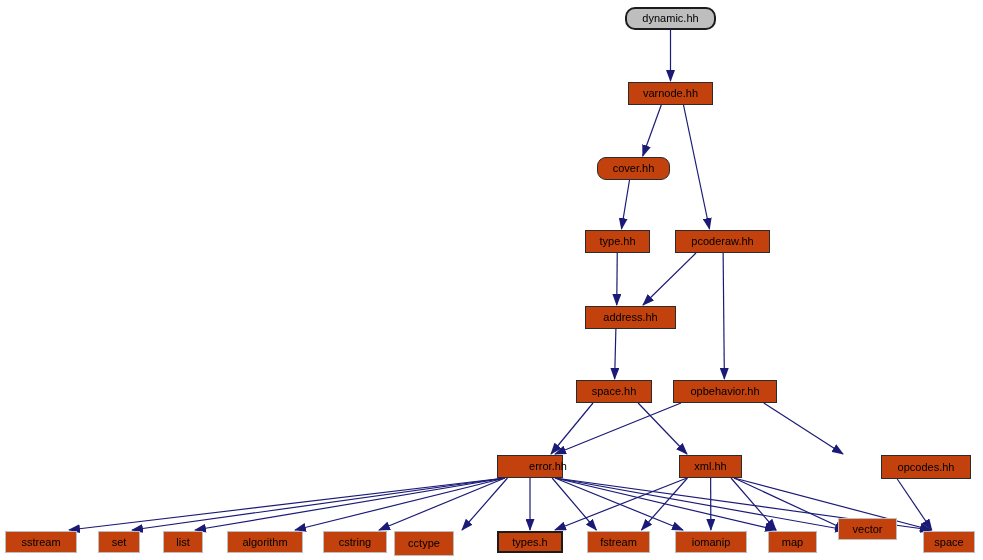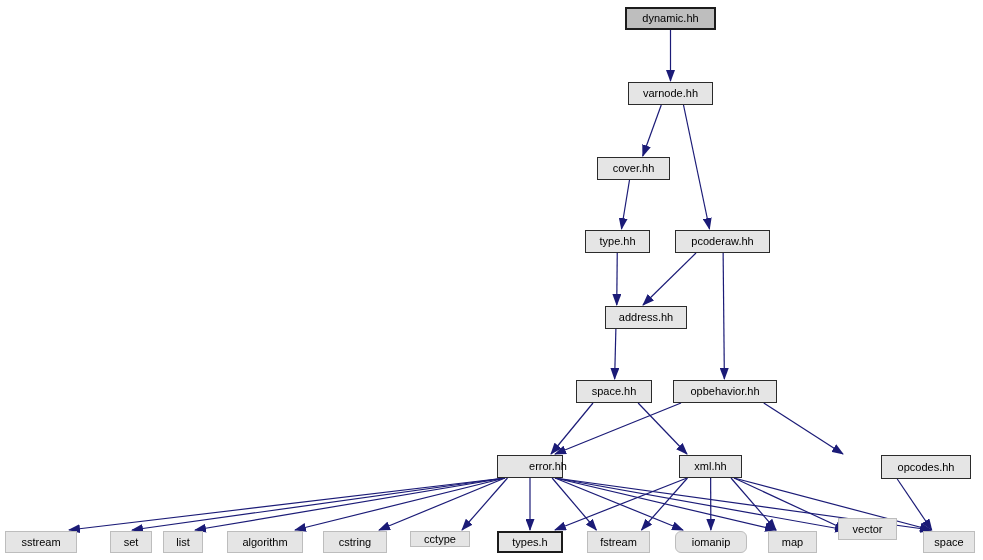--- a/index.html
+++ b/index.html
@@ -12,35 +12,36 @@
     overflow: hidden;
   }
   .edges-layer {
     position: absolute;
     left: 0; top: 0;
     width: 983px; height: 560px;
   }
   .node {
     position: absolute;
     box-sizing: border-box;
-    background: #e5e5e5;
+    background: #c2410c;
     border: 1px solid #2b2b2b;
     color: #000000;
     font-size: 11px;
     line-height: 1;
     display: flex;
     align-items: center;
     justify-content: center;
     white-space: nowrap;
     z-index: 2;
   }
   .node.main {
     background: #bebebe;
     border-width: 2px;
     border-color: #1c1c1c;
+    border-radius: 10px;
   }
   .node.project {
     border-width: 2px;
     border-color: #1c1c1c;
   }
   .node.system {
     border-color: #bdbdbd;
   }
 </style>
 </head>
@@ -83,35 +84,35 @@
         <line x1="710.625" y1="478" x2="710.875" y2="530" stroke="#1b1b77" stroke-width="1.2" marker-end="url(#arrowhead)"></line>
         <line x1="731" y1="478" x2="776" y2="530" stroke="#1b1b77" stroke-width="1.2" marker-end="url(#arrowhead)"></line>
         <line x1="734" y1="478" x2="846" y2="530" stroke="#1b1b77" stroke-width="1.2" marker-end="url(#arrowhead)"></line>
         <line x1="734" y1="478" x2="931" y2="530" stroke="#1b1b77" stroke-width="1.2" marker-end="url(#arrowhead)"></line>
         <line x1="897.25" y1="479" x2="931.75" y2="530" stroke="#1b1b77" stroke-width="1.2" marker-end="url(#arrowhead)"></line>
       </g>
   </svg>
   <div id="nodes-layer">
       <div class="node main" style="left: 625px; top: 7px; width: 91px; height: 23px;">dynamic.hh</div>
       <div class="node internal" style="left: 628px; top: 82px; width: 85px; height: 23px;">varnode.hh</div>
-      <div class="node internal" style="left: 597px; top: 157px; width: 73px; height: 23px;">cover.hh</div>
+      <div class="node internal" style="left: 597px; top: 157px; width: 73px; height: 23px; border-radius: 9px;">cover.hh</div>
       <div class="node internal" style="left: 585px; top: 230px; width: 65px; height: 23px;">type.hh</div>
       <div class="node internal" style="left: 675px; top: 230px; width: 95px; height: 23px;">pcoderaw.hh</div>
-      <div class="node internal" style="left: 605px; top: 306px; width: 82px; height: 23px;">address.hh</div>
+      <div class="node internal" style="left: 585px; top: 306px; width: 91px; height: 23px;">address.hh</div>
       <div class="node internal" style="left: 576px; top: 380px; width: 76px; height: 23px;">space.hh</div>
       <div class="node internal" style="left: 673px; top: 380px; width: 104px; height: 23px;">opbehavior.hh</div>
       <div class="node internal" style="left: 497px; top: 455px; width: 66px; height: 23px; padding-left: 36px;">error.hh</div>
       <div class="node internal" style="left: 679px; top: 455px; width: 63px; height: 23px;">xml.hh</div>
       <div class="node internal" style="left: 835px; top: 455px; width: 90px; height: 24px; margin-left: 46px;">opcodes.hh</div>
       <div class="node system" style="left: 5px; top: 531px; width: 72px; height: 22px;">sstream</div>
-      <div class="node system" style="left: 98px; top: 531px; width: 42px; height: 22px; margin-left: 12px;">set</div>
+      <div class="node system" style="left: 98px; top: 531px; width: 42px; height: 22px;">set</div>
       <div class="node system" style="left: 163px; top: 531px; width: 40px; height: 22px;">list</div>
       <div class="node system" style="left: 227px; top: 531px; width: 76px; height: 22px;">algorithm</div>
       <div class="node system" style="left: 323px; top: 531px; width: 64px; height: 22px;">cstring</div>
-      <div class="node system" style="left: 410px; top: 531px; width: 60px; height: 16px;">cctype</div>
+      <div class="node system" style="left: 394px; top: 531px; width: 60px; height: 25px;">cctype</div>
       <div class="node project" style="left: 497px; top: 531px; width: 66px; height: 22px;">types.h</div>
       <div class="node system" style="left: 587px; top: 531px; width: 63px; height: 22px;">fstream</div>
-      <div class="node system" style="left: 675px; top: 531px; width: 72px; height: 22px; border-radius: 6px;">iomanip</div>
+      <div class="node system" style="left: 675px; top: 531px; width: 72px; height: 22px;">iomanip</div>
       <div class="node system" style="left: 768px; top: 531px; width: 49px; height: 22px;">map</div>
       <div class="node system" style="left: 838px; top: 518px; width: 59px; height: 22px;">vector</div>
       <div class="node system" style="left: 923px; top: 531px; width: 52px; height: 22px;">space</div>
     </div>
 </div>
 
 </body></html>

